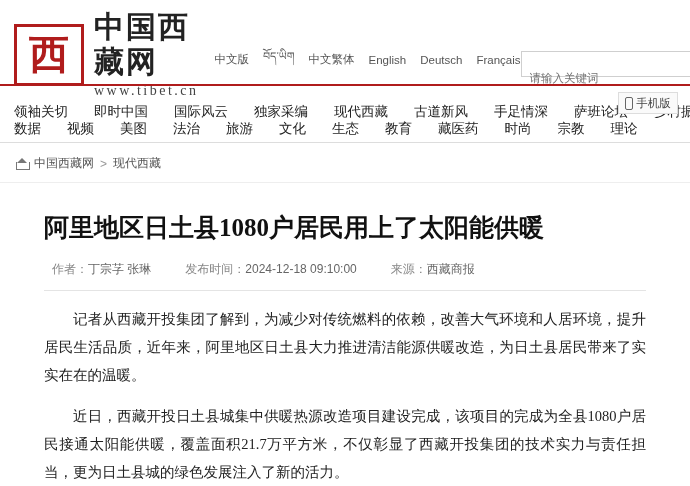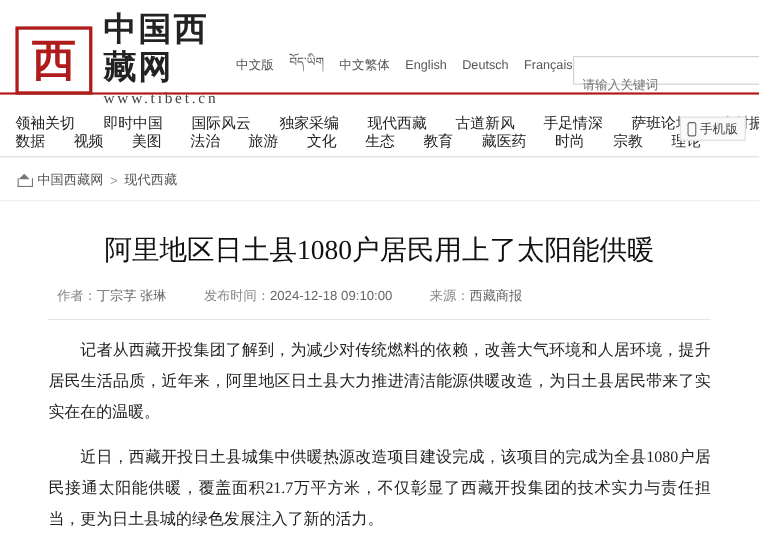--- a/index.html
+++ b/index.html
@@ -106,21 +106,21 @@
     padding: 0 14px;
   }
   .nav-row {
     display:flex; align-items:center;
     height: 27px;
     font-size: 13.5px; color:#222;
   }
   .nav-row:first-child { padding-top: 22px; height: 29px;}
   .nav-item { margin-right: 26px; white-space:nowrap; cursor:pointer; }
   .mobile-btn {
-    position: absolute; right: 12px; top: 20px;
+    position: absolute; right: 12px; top: 6px;
     width: 60px; height: 22px; border:1px solid #ddd;
     display:flex; align-items:center; justify-content:center; gap:3px;
     font-size:11.5px; color:#444; background:#fafafa;
   }
   .phone-ico {
     width:8px; height:13px; border:1.5px solid #666; border-radius:2px; display:inline-block;
   }
 
   
   .crumb {
@@ -141,22 +141,22 @@
     border-left:5px solid transparent; border-right:5px solid transparent;
     border-bottom:5px solid #777;
   }
   .crumb a { color:#555; text-decoration:none; }
   .crumb .sep { color:#999; }
 
   
   .article { padding: 14px 44px 0 44px; }
   .art-title {
     font-family: "Liberation Serif", serif;
-    font-size: 25px; font-weight: normal; color:#111;
-    text-align:center; line-height: 1.35;
+    font-size: 25px; font-weight: bold; color:#111;
+    line-height: 1.35;
     margin: 14px 0 16px 0;
   }
   .meta {
     display:flex; align-items:center; justify-content:flex-start;
     gap: 34px;
     font-size: 12px; color:#666;
     padding-bottom: 12px;
     border-bottom: 1px solid #e4e4e4;
     padding-left: 8px;
   }

